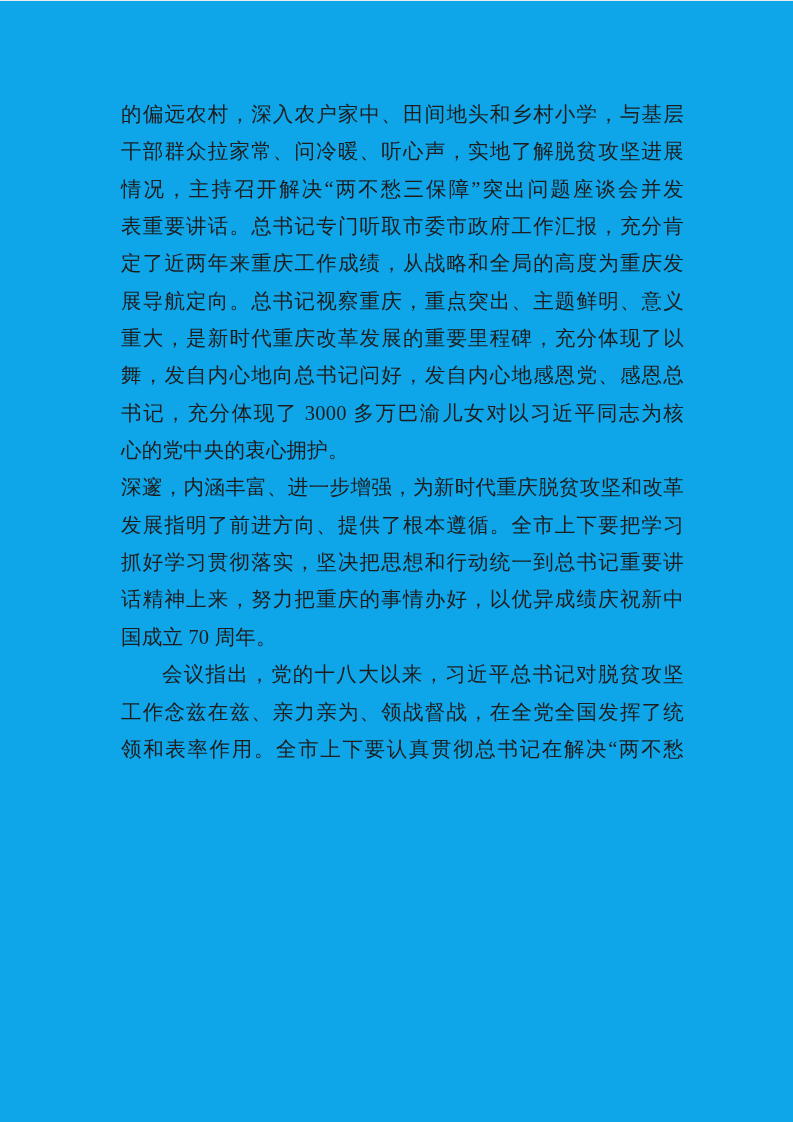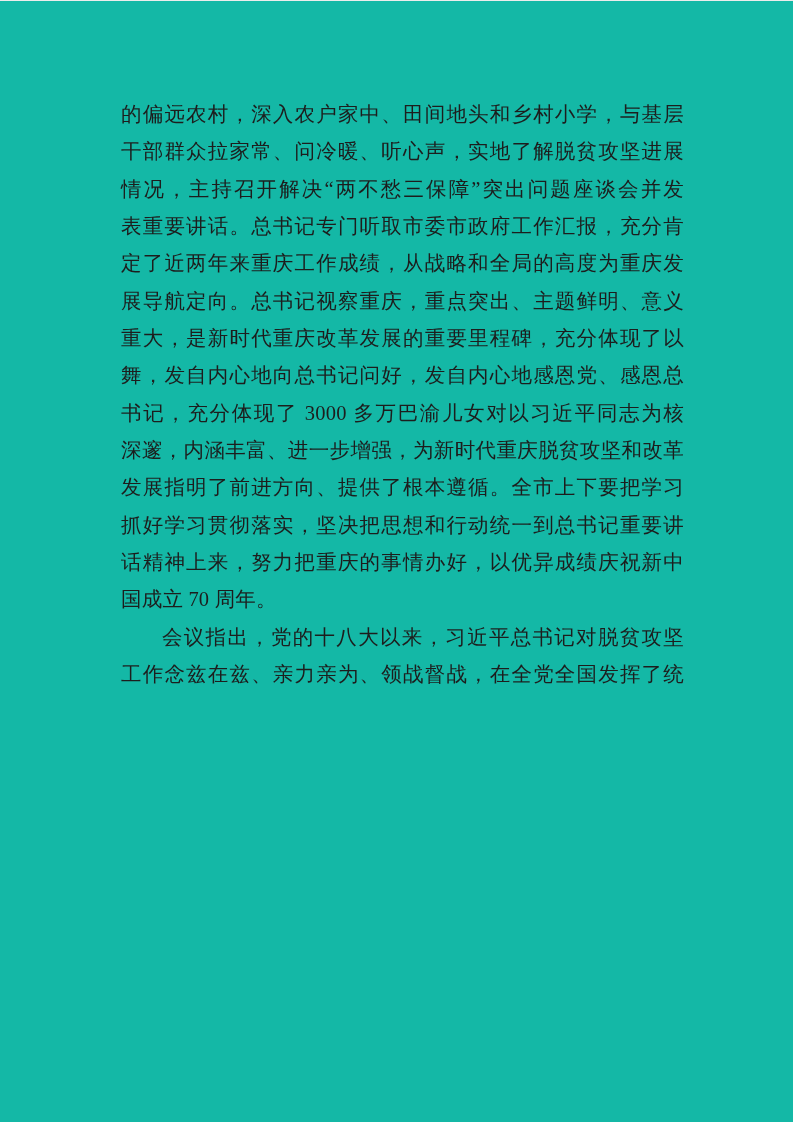--- a/index.html
+++ b/index.html
@@ -10,21 +10,21 @@
   body {
     width: 793px;
     height: 1122px;
     overflow: hidden;
     font-family: "Liberation Serif", "DejaVu Serif", serif;
   }
   .page {
     position: relative;
     width: 793px;
     height: 1122px;
-    background: #14b8a6;
+    background: #0ea5e9;
     box-sizing: border-box;
     overflow: hidden;
   }
   .page-top-border {
     position: absolute;
     top: 0;
     left: 0;
     width: 100%;
     height: 1px;
     background: #ececec;
@@ -66,26 +66,28 @@
       <div class="paragraph">
         <div class="line">的偏远农村，深入农户家中、田间地头和乡村小学，与基层</div>
         <div class="line">干部群众拉家常、问冷暖、听心声，实地了解脱贫攻坚进展</div>
         <div class="line">情况，主持召开解决“两不愁三保障”突出问题座谈会并发</div>
         <div class="line">表重要讲话。总书记专门听取市委市政府工作汇报，充分肯</div>
         <div class="line">定了近两年来重庆工作成绩，从战略和全局的高度为重庆发</div>
         <div class="line">展导航定向。总书记视察重庆，重点突出、主题鲜明、意义</div>
         <div class="line">重大，是新时代重庆改革发展的重要里程碑，充分体现了以</div>
         <div class="line">舞，发自内心地向总书记问好，发自内心地感恩党、感恩总</div>
         <div class="line">书记，充分体现了 3000 多万巴渝儿女对以习近平同志为核</div>
+        <div class="line para-end">心的党中央的衷心拥护。</div>
       </div>
       <div class="paragraph">
         <div class="line">深邃，内涵丰富、进一步增强，为新时代重庆脱贫攻坚和改革</div>
         <div class="line">发展指明了前进方向、提供了根本遵循。全市上下要把学习</div>
         <div class="line">抓好学习贯彻落实，坚决把思想和行动统一到总书记重要讲</div>
         <div class="line">话精神上来，努力把重庆的事情办好，以优异成绩庆祝新中</div>
         <div class="line para-end">国成立 70 周年。</div>
       </div>
       <div class="paragraph">
         <div class="line indent">会议指出，党的十八大以来，习近平总书记对脱贫攻坚</div>
         <div class="line">工作念兹在兹、亲力亲为、领战督战，在全党全国发挥了统</div>
+        <div class="line">领和表率作用。全市上下要认真贯彻总书记在解决“两不愁</div>
       </div>
     </div>
 </div>
 
 </body></html>

